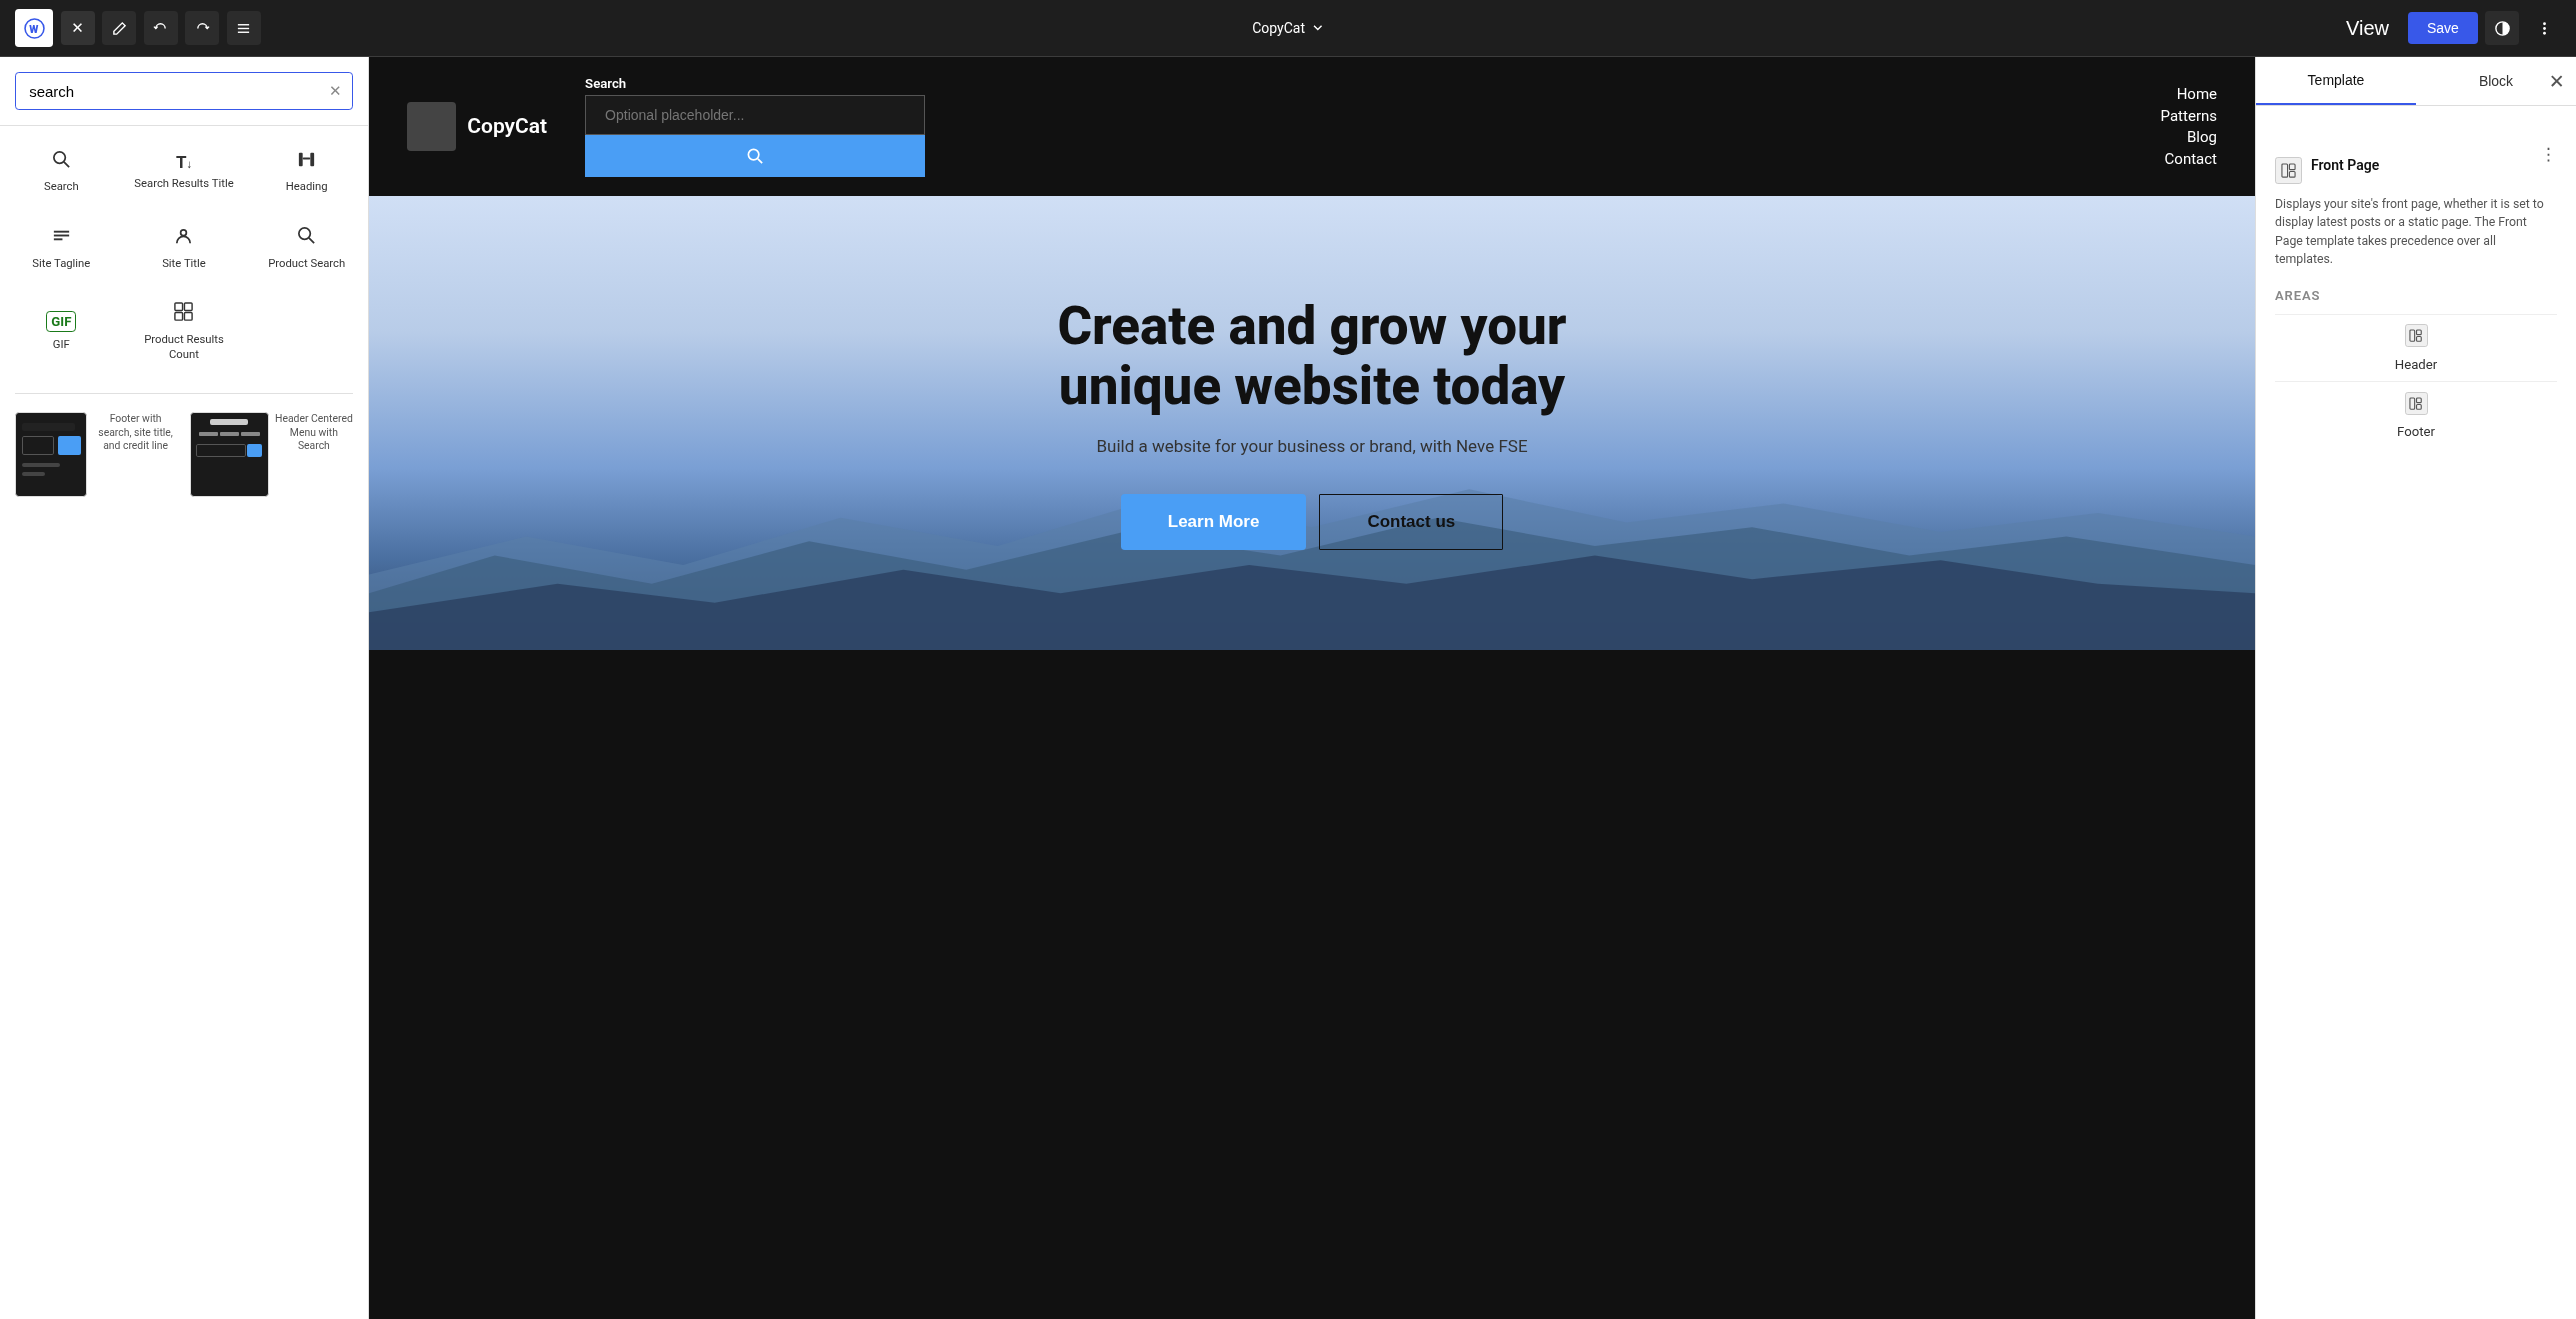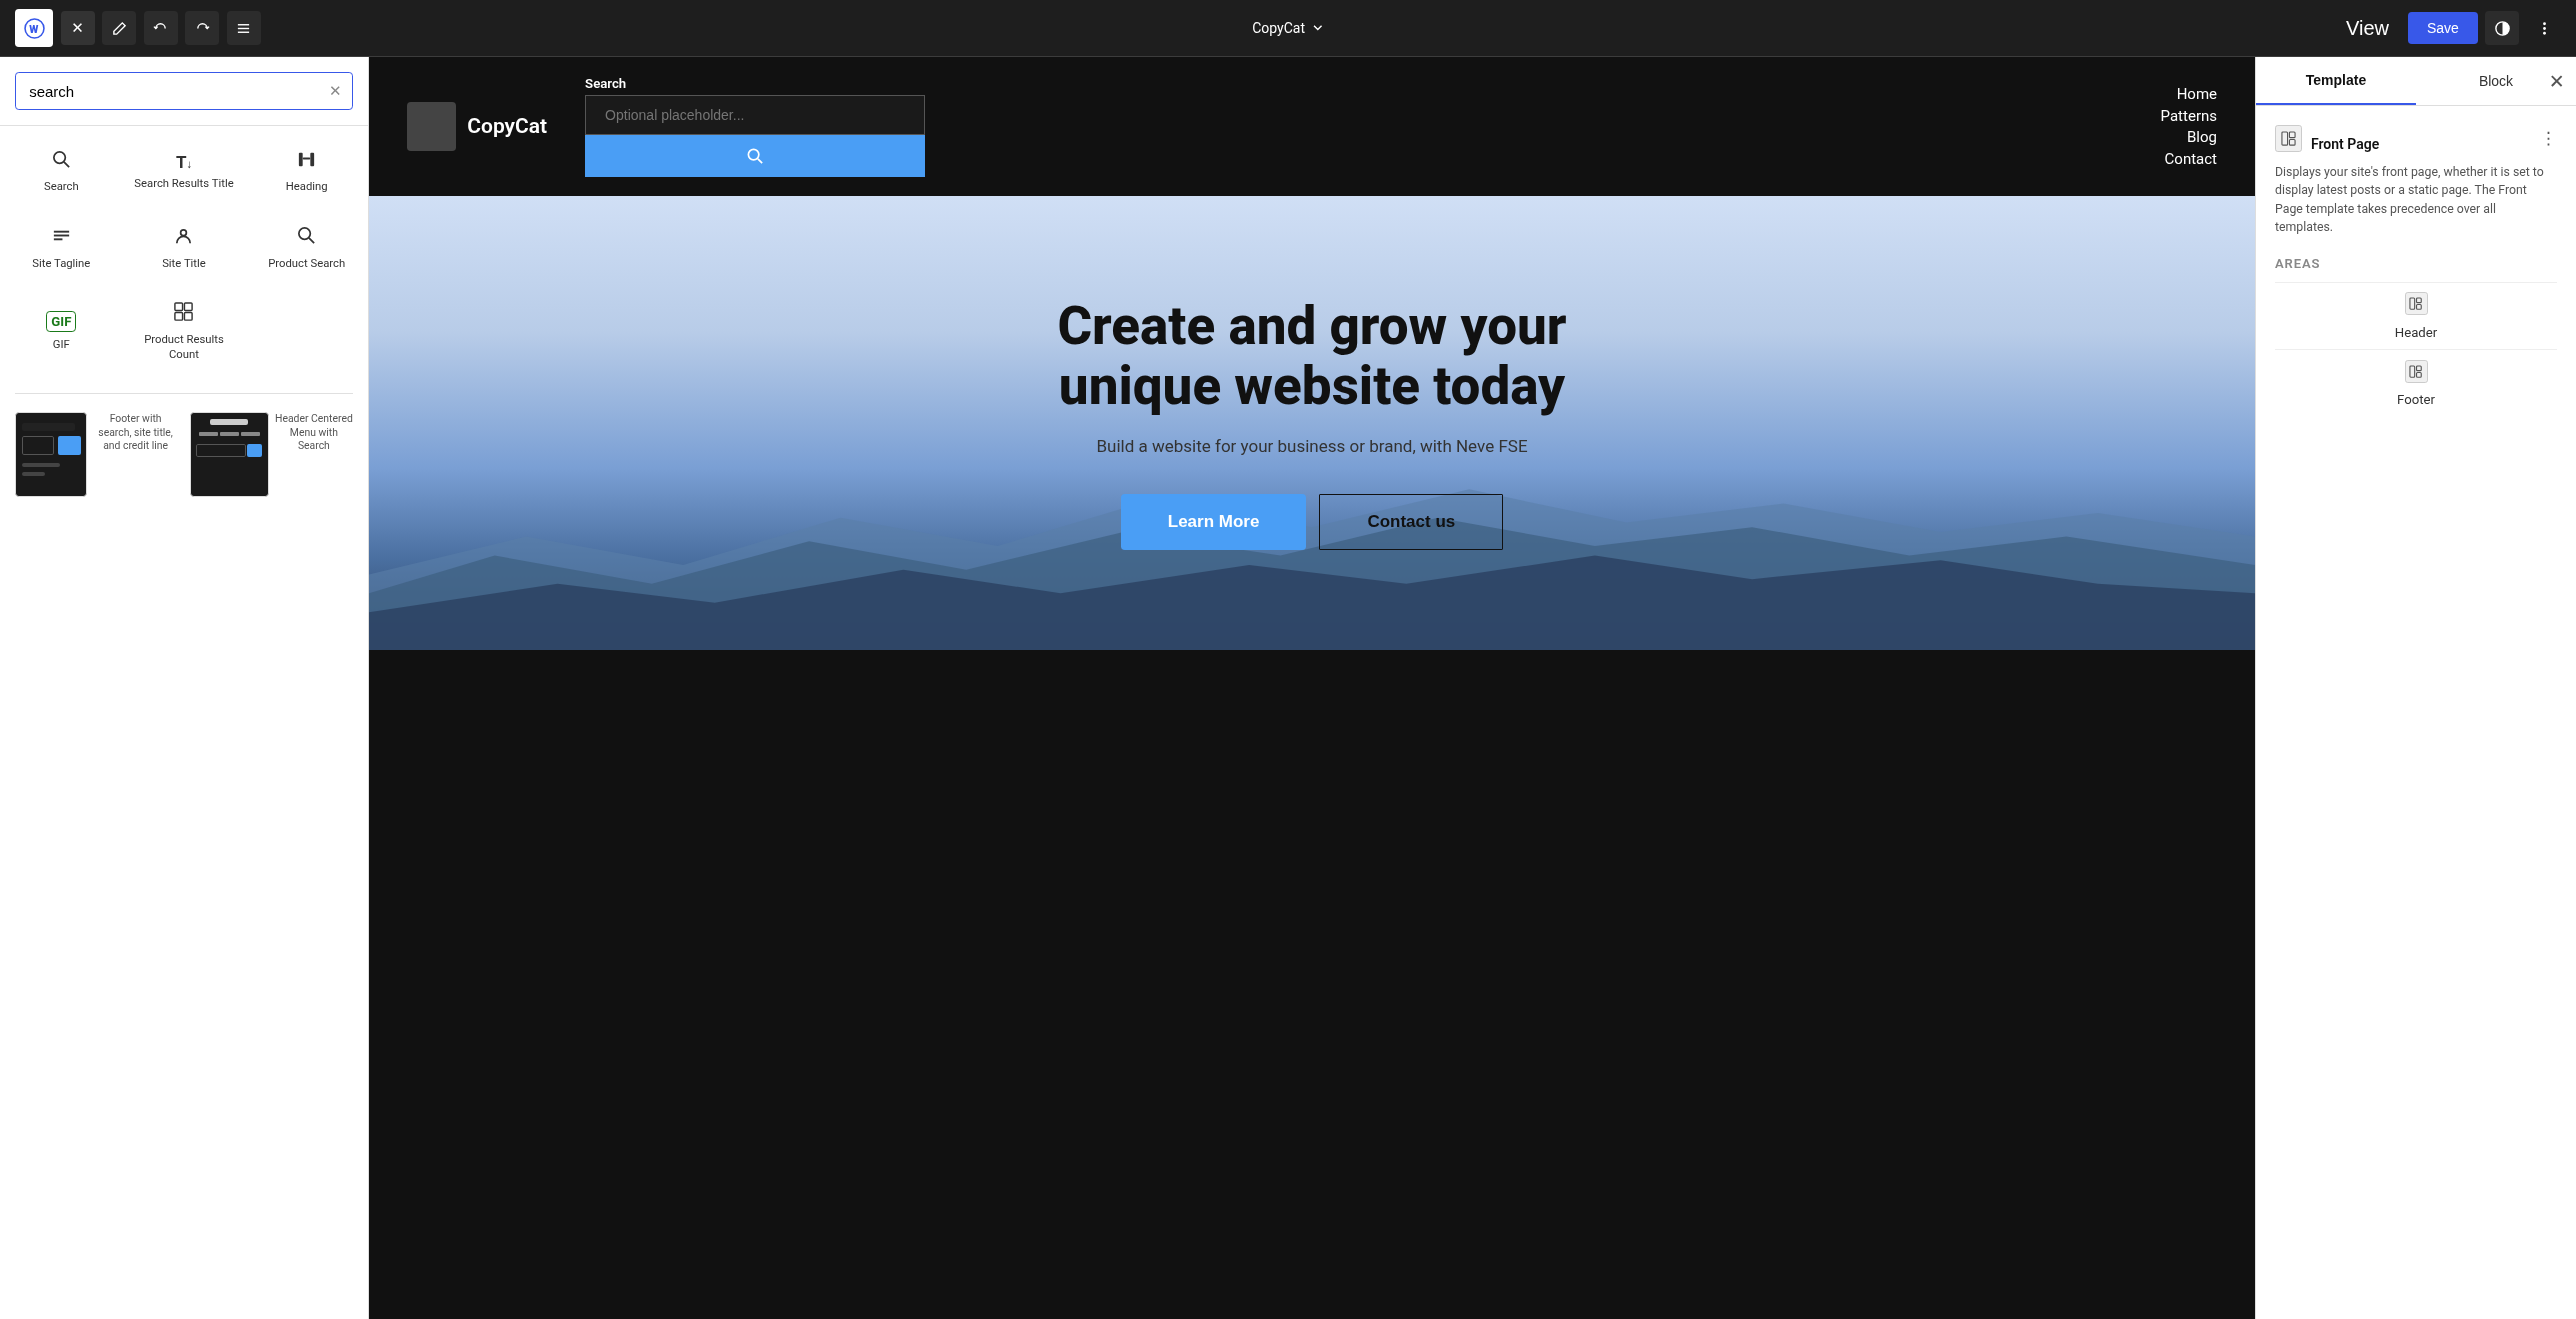--- a/index.html
+++ b/index.html
@@ -371,21 +371,21 @@
       flex: 1;
       text-align: center;
       padding: 15px;
       font-size: 14px;
       cursor: pointer;
       color: #333;
       background: transparent;
       border: none;
     }
     .rs-tab.active {
-      font-weight: 700;
+      font-weight: 400;
       color: #111;
       border-bottom: 2.8px solid #3858e9;
     }
     .rs-close {
       position: absolute;
       right: 11.3px;
       top: 50%;
       transform: translateY(-50%);
       background: transparent;
       border: none;
@@ -399,22 +399,23 @@
       overflow-y: auto;
     }
     .rs-template-row {
       display: flex;
       align-items: center;
       justify-content: space-between;
       margin-bottom: 11.3px;
     }
     .rs-template-name-row {
       display: flex;
-      align-items: flex-end;
+      align-items: flex-start;
       gap: 9.5px;
+      margin-top: 32px;
     }
     .rs-template-icon {
       width: 26.5px; height: 26.5px;
       background: #f0f0f0;
       border-radius: 2.8px;
       border: 0.9px solid #ccc;
       display: flex; align-items: center; justify-content: center;
       font-size: 11.3px;
       color: #555;
     }

